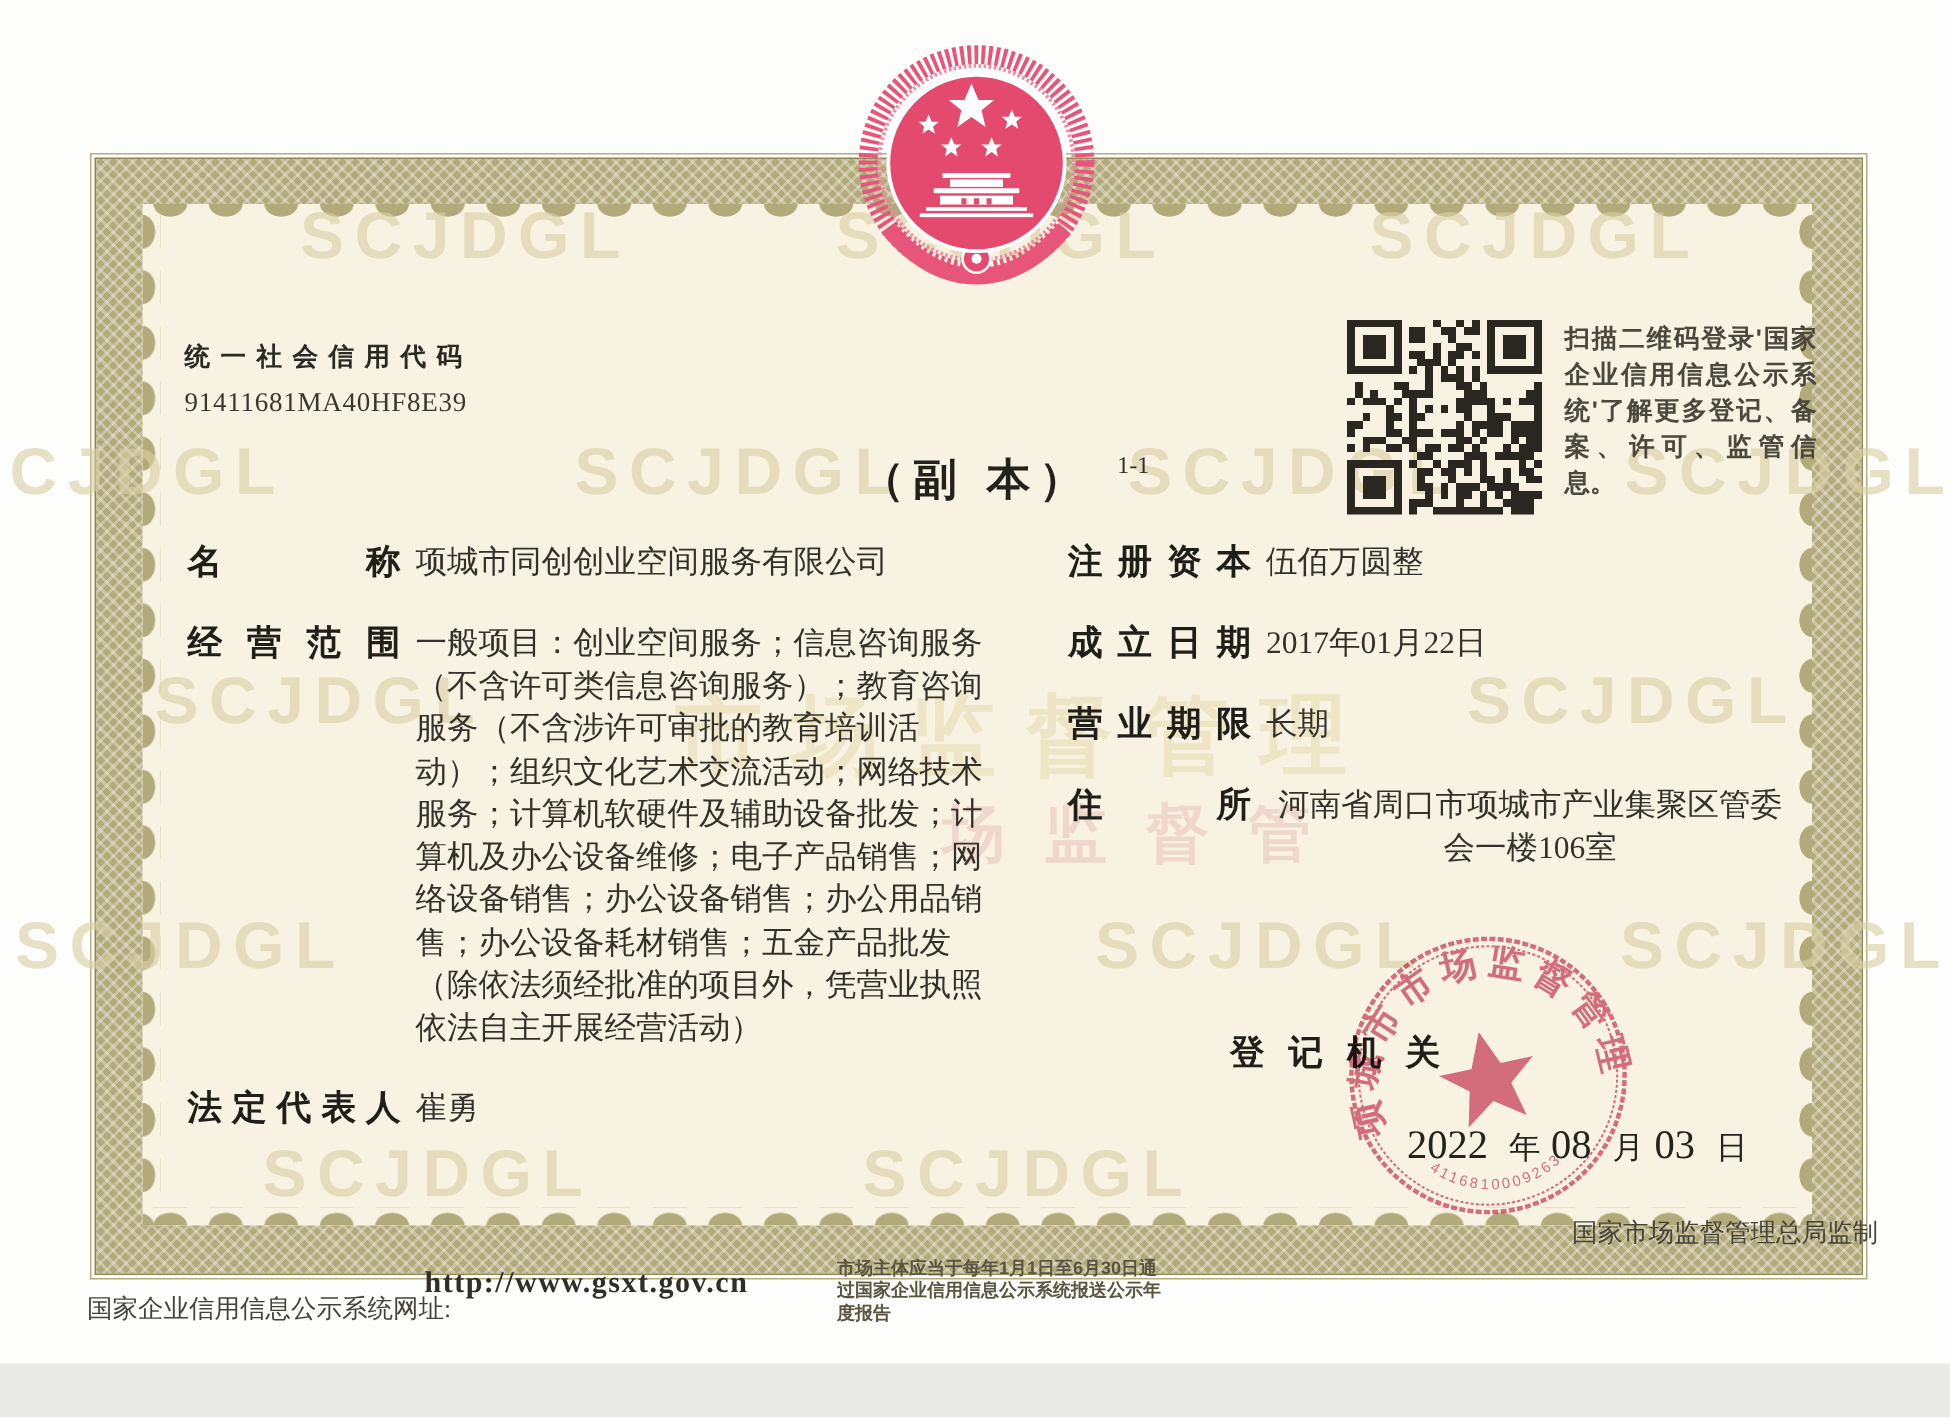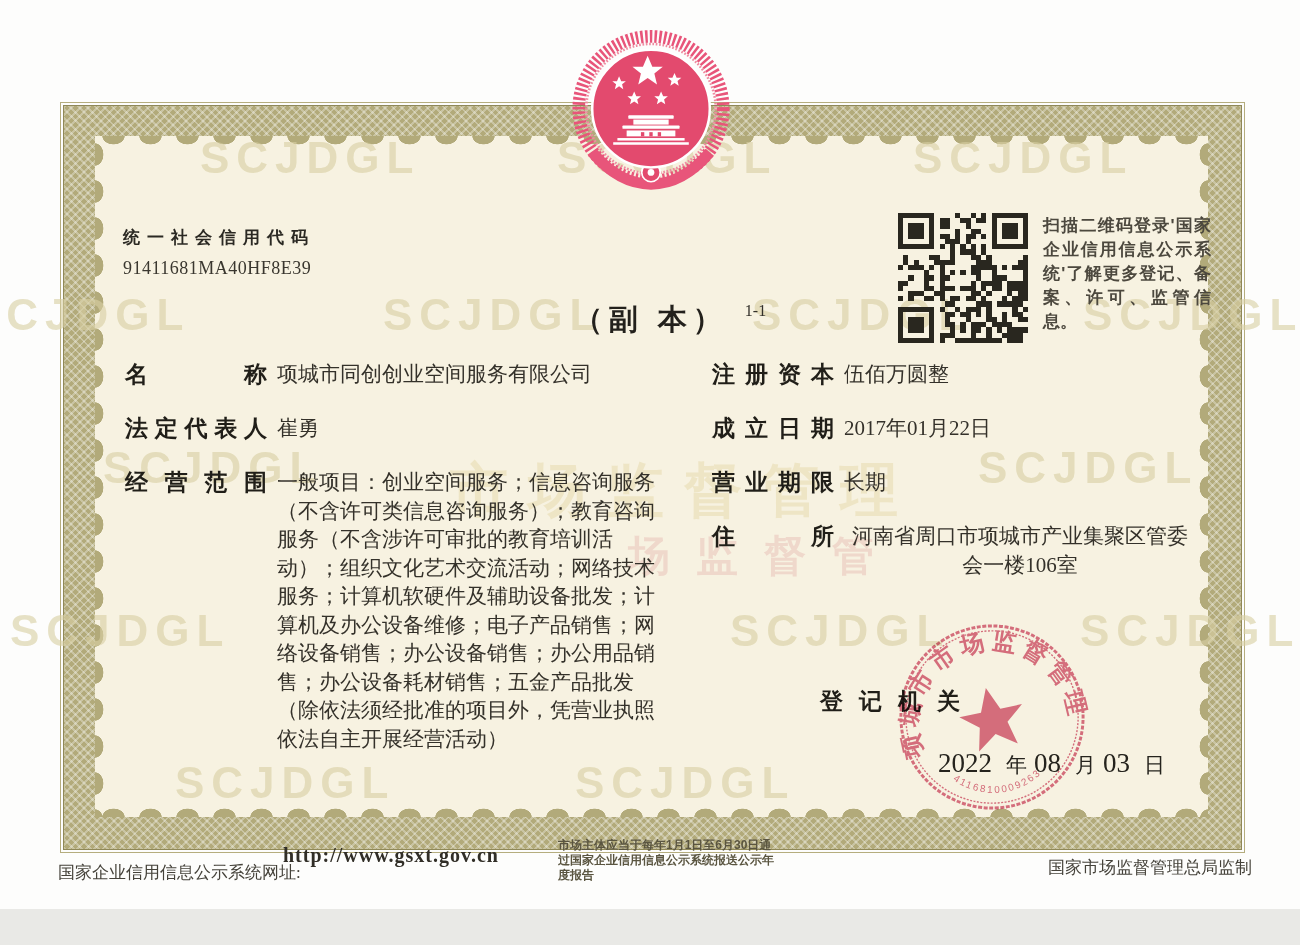--- a/index.html
+++ b/index.html
@@ -60,21 +60,21 @@
   .reg-label{position:absolute;left:820px;top:686px;width:140px;font-size:23px;font-weight:bold;color:#201e18;text-align:justify;text-align-last:justify;}
   .stamp{position:absolute;left:893px;top:618px;width:198px;height:198px;opacity:.88;mix-blend-mode:multiply;}
   .date-row{position:absolute;left:938px;top:748px;display:flex;align-items:baseline;color:#25231d;font-family:"Liberation Serif",serif;}
   .date-num{font-size:27px;}
   .date-unit{font-size:21px;margin:0 7px 0 14px;}
 
   
   .footer-url-label{position:absolute;left:58px;top:861px;font-size:17px;color:#45423a;font-family:"Liberation Serif",serif;}
   .footer-url{position:absolute;left:283px;top:844px;font-size:20px;font-weight:bold;color:#312e27;font-family:"Liberation Serif",serif;letter-spacing:1px;}
   .footer-notice{position:absolute;left:558px;top:838px;width:222px;font-size:12px;line-height:15px;font-weight:bold;color:#5a5540;}
-  .footer-producer{position:absolute;left:1048px;top:856px;font-size:17px;color:#45423a;font-family:"Liberation Serif",serif;}
+  .footer-producer{position:absolute;left:1048px;top:810px;font-size:17px;color:#45423a;font-family:"Liberation Serif",serif;}
 
   .emblem{position:absolute;left:567px;top:28px;width:168px;height:168px;}
 </style>
 </head>
 <body>
 
 <div class="page">
 
   <div class="band"></div>
   <div class="inner"></div>
@@ -457,26 +457,26 @@
       <rect x="23" y="24" width="1" height="1" fill="#29271f"></rect>
     </svg>
   <div class="qr-caption">扫描二维码登录'国家企业信用信息公示系统'了解更多登记、备案、许可、监管信息。</div>
 
   <div class="col-left">
     <div class="frow">
       <span class="flabel">名称</span>
       <span class="fvalue">项城市同创创业空间服务有限公司</span>
     </div>
     <div class="frow">
+      <span class="flabel">经营范围</span>
+      <span class="fvalue wide">一般项目：创业空间服务；信息咨询服务（不含许可类信息咨询服务）；教育咨询服务（不含涉许可审批的教育培训活动）；组织文化艺术交流活动；网络技术服务；计算机软硬件及辅助设备批发；计算机及办公设备维修；电子产品销售；网络设备销售；办公设备销售；办公用品销售；办公设备耗材销售；五金产品批发（除依法须经批准的项目外，凭营业执照依法自主开展经营活动）</span>
+    </div>
+    <div class="frow">
       <span class="flabel">法定代表人</span>
       <span class="fvalue">崔勇</span>
-    </div>
-    <div class="frow">
-      <span class="flabel">经营范围</span>
-      <span class="fvalue wide">一般项目：创业空间服务；信息咨询服务（不含许可类信息咨询服务）；教育咨询服务（不含涉许可审批的教育培训活动）；组织文化艺术交流活动；网络技术服务；计算机软硬件及辅助设备批发；计算机及办公设备维修；电子产品销售；网络设备销售；办公设备销售；办公用品销售；办公设备耗材销售；五金产品批发（除依法须经批准的项目外，凭营业执照依法自主开展经营活动）</span>
     </div>
   </div>
 
   <div class="col-right">
     <div class="frow">
       <span class="flabel">注册资本</span>
       <span class="fvalue">伍佰万圆整</span>
     </div>
     <div class="frow">
       <span class="flabel">成立日期</span>

